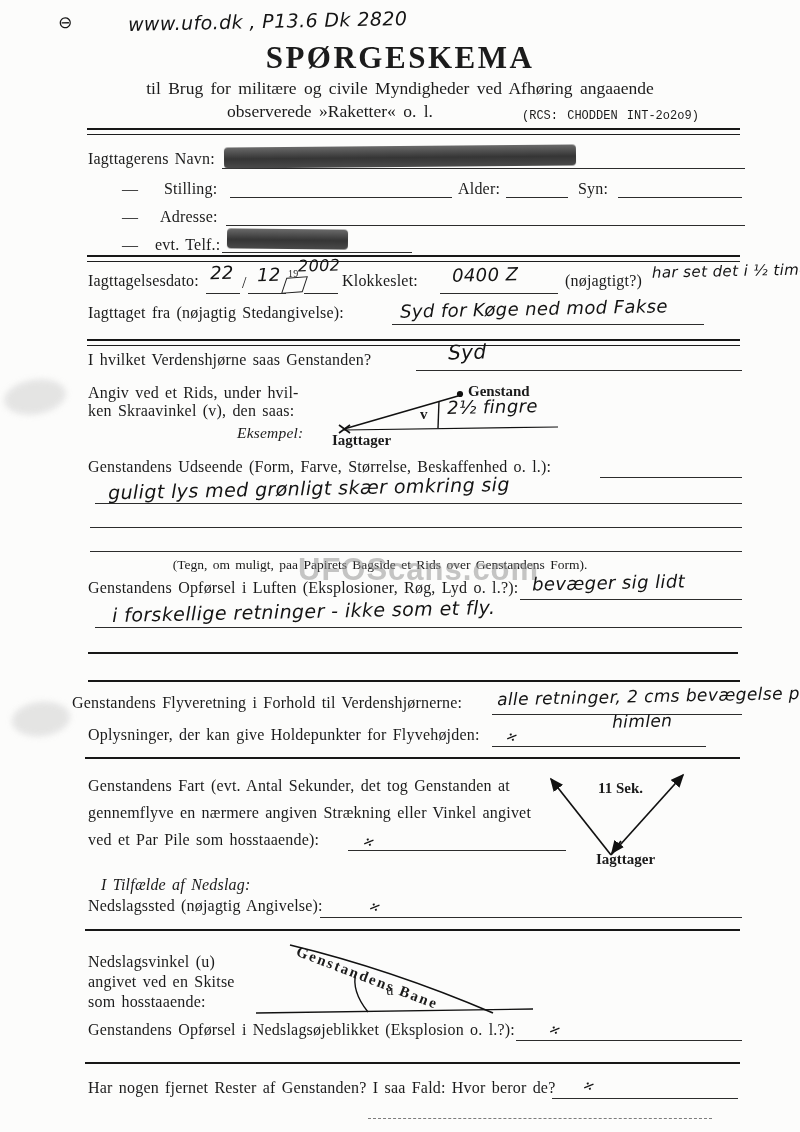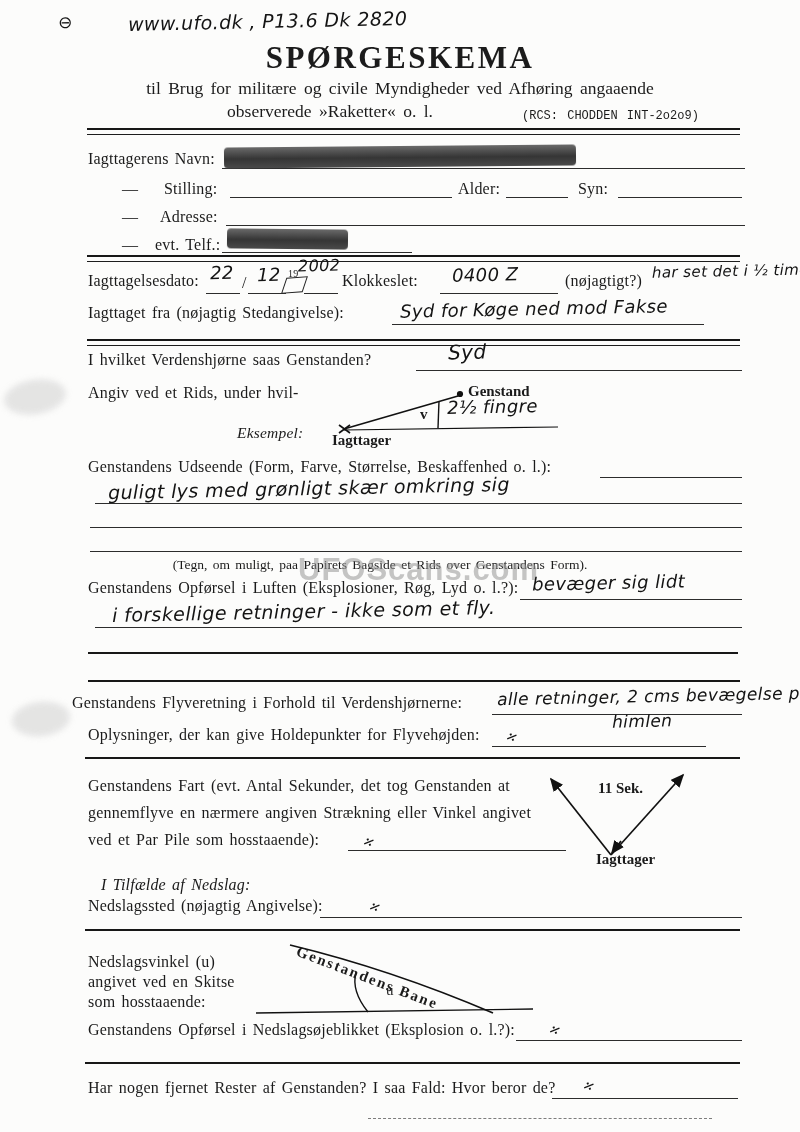--- a/index.html
+++ b/index.html
@@ -88,20 +88,21 @@
   <div class="ul" style="left:392px;top:324px;width:312px;"></div>
   <span class="hw" style="left:400px;top:298px;font-size:18px;">Syd for Køge ned mod Fakse</span>
 
   <div class="rule dbl" style="left:87px;top:339px;width:653px;"></div>
 
   <span class="lbl" style="left:88px;top:351px;">I hvilket Verdenshjørne saas Genstanden?</span>
   <div class="ul" style="left:416px;top:370px;width:326px;"></div>
   <span class="hw" style="left:448px;top:340px;font-size:20px;">Syd</span>
 
   <span class="lbl" style="left:88px;top:384px;">Angiv ved et Rids, under hvil-</span>
+  <span class="lbl" style="left:88px;top:402px;">ken Skraavinkel (v), den saas:</span>
   <span class="lbl i" style="left:237px;top:424px;font-size:15.5px;">Eksempel:</span>
 
   <svg style="left:330px;top:383px;" width="240" height="70" viewBox="0 0 240 70">
     <circle cx="130" cy="11" r="3.1" fill="#111"></circle>
     <line x1="128" y1="13" x2="14" y2="46" stroke="#111" stroke-width="1.6"></line>
     <line x1="14" y1="47" x2="228" y2="44" stroke="#111" stroke-width="1.2"></line>
     <line x1="109" y1="18" x2="108" y2="45" stroke="#111" stroke-width="1.4"></line>
     <line x1="9" y1="42" x2="20" y2="50" stroke="#111" stroke-width="1.6"></line>
     <line x1="20" y1="42" x2="9" y2="50" stroke="#111" stroke-width="1.6"></line>
   </svg>

